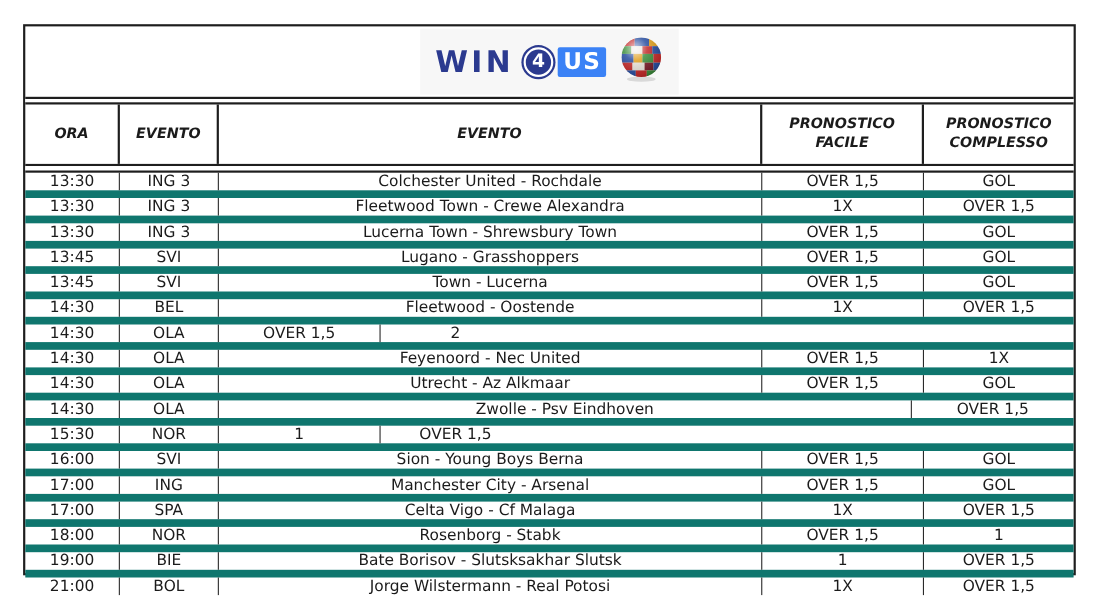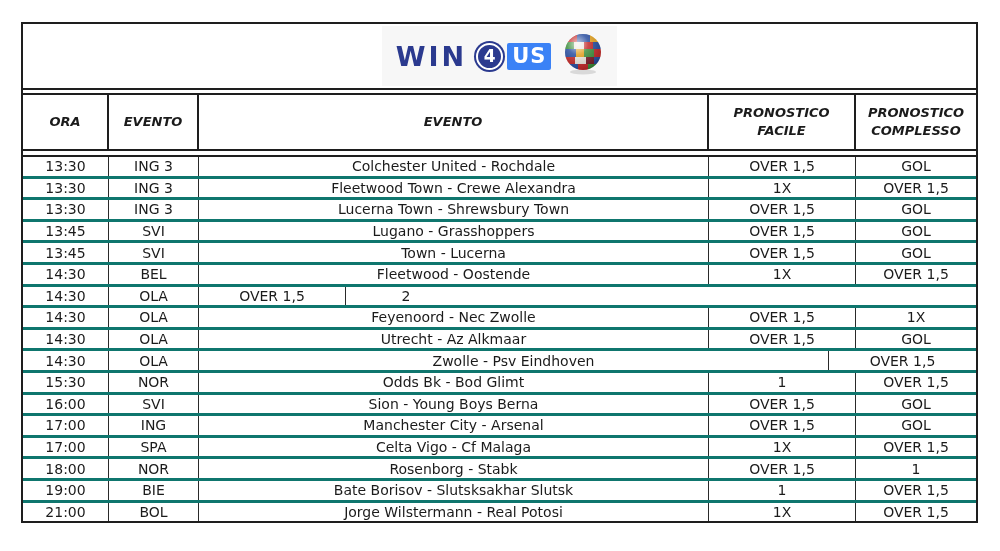--- a/index.html
+++ b/index.html
@@ -67,36 +67,36 @@
     padding:0 6px;
   }
   .hcell:last-child { border-right:none; }
   
   .data-section {
     flex:1; border-top:2px solid #1e1e1e;
     display:flex; flex-direction:column;
   }
   .row {
     flex:1; display:flex;
-    border-bottom:3px solid #0f766e;
+    border-bottom:7px solid #0f766e;
   }
   .row:last-child { border-bottom:none; }
   .cell {
     border-right:1px solid #2a2a2a;
     display:flex; align-items:center; justify-content:center;
     font-size:14px;
     white-space:nowrap; overflow:hidden;
   }
   .cell:last-child { border-right:none; }
   
   .col-ora       { width:86px;  flex:none; }
   .col-nazione   { width:90px;  flex:none; }
   .col-evento    { flex:1; }
   .col-facile    { width:147px; flex:none; }
-  .col-complesso { width:120px; flex:none; }
+  .col-complesso { width:136px; flex:none; }
 </style>
 </head>
 <body>
 
 <div class="table-box">
 
   <div class="logo-section">
     <div class="logo-backdrop">
       <span class="logo-win">WIN</span>
       <span class="logo-circle">4</span>
@@ -206,21 +206,21 @@
     <div class="row">
       <div class="cell col-ora">14:30</div>
       <div class="cell col-nazione">OLA</div>
       <div class="cell col-facile">OVER 1,5</div>
       <div class="cell col-complesso">2</div>
     </div>
 
     <div class="row">
       <div class="cell col-ora">14:30</div>
       <div class="cell col-nazione">OLA</div>
-      <div class="cell col-evento">Feyenoord - Nec Zwolle</div>
+      <div class="cell col-evento">Feyenoord - Nec United</div>
       <div class="cell col-facile">OVER 1,5</div>
       <div class="cell col-complesso">1X</div>
     </div>
 
     <div class="row">
       <div class="cell col-ora">14:30</div>
       <div class="cell col-nazione">OLA</div>
       <div class="cell col-evento">Utrecht - Az Alkmaar</div>
       <div class="cell col-facile">OVER 1,5</div>
       <div class="cell col-complesso">GOL</div>
@@ -229,21 +229,20 @@
     <div class="row">
       <div class="cell col-ora">14:30</div>
       <div class="cell col-nazione">OLA</div>
       <div class="cell col-evento">Zwolle - Psv Eindhoven</div>
       <div class="cell col-facile">OVER 1,5</div>
     </div>
 
     <div class="row">
       <div class="cell col-ora">15:30</div>
       <div class="cell col-nazione">NOR</div>
-      <div class="cell col-evento">Odds Bk - Bod Glimt</div>
       <div class="cell col-facile">1</div>
       <div class="cell col-complesso">OVER 1,5</div>
     </div>
 
     <div class="row">
       <div class="cell col-ora">16:00</div>
       <div class="cell col-nazione">SVI</div>
       <div class="cell col-evento">Sion - Young Boys Berna</div>
       <div class="cell col-facile">OVER 1,5</div>
       <div class="cell col-complesso">GOL</div>

